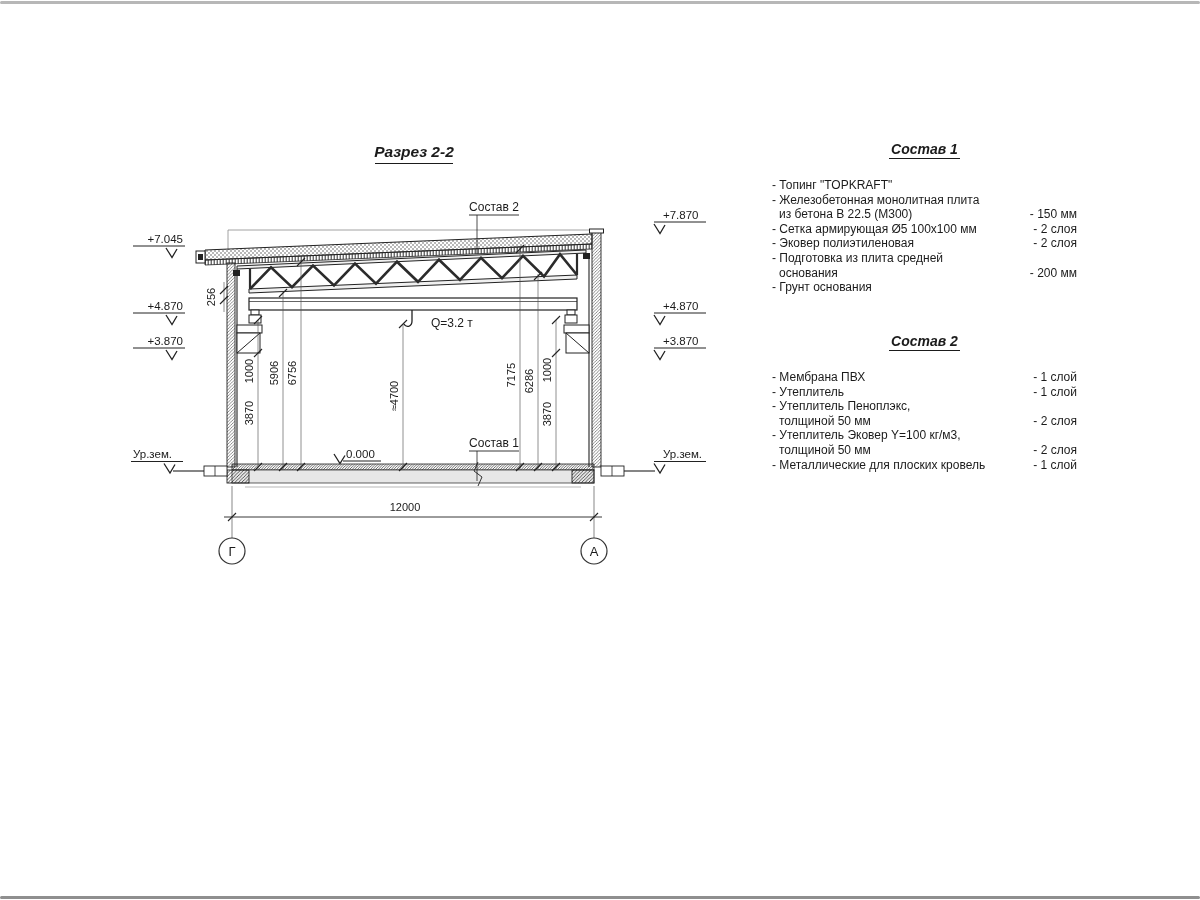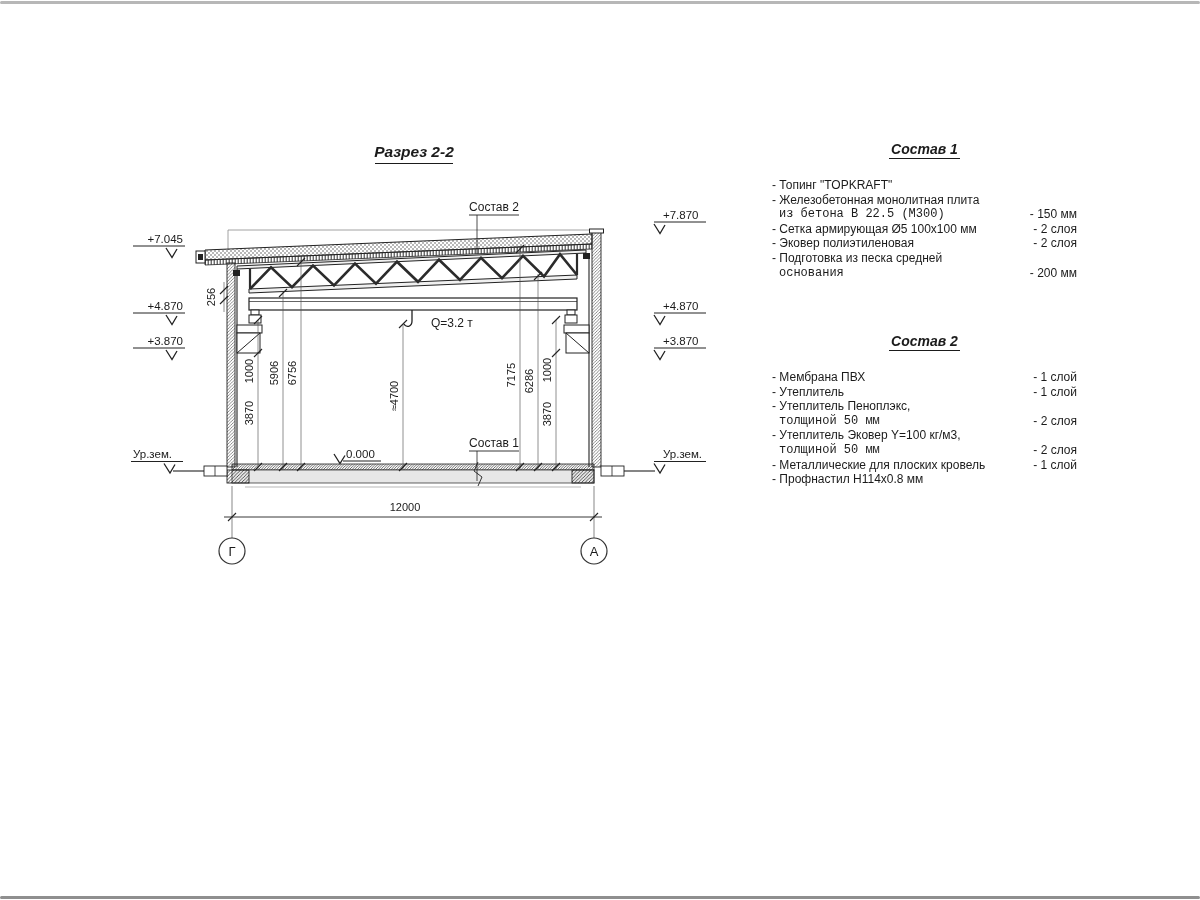--- a/index.html
+++ b/index.html
@@ -15,21 +15,21 @@
   .edge-bottom { position:absolute; left:0; top:896px; width:1200px; height:3px; background:#8f8f8f; border-radius:2px; }
 
   .drawing-svg { position:absolute; left:0; top:0; }
 
   .spec { position:absolute; width:305px; }
   .spec-title { text-align:center; font-size:14px; font-style:italic; font-weight:700; line-height:16px; }
   .spec-title span { border-bottom:1.2px solid #1b1b1b; padding:0 2px 1px 2px; }
   .spec-items { margin-top:21px; }
   .spec-row { display:flex; justify-content:space-between; align-items:flex-end; font-size:12px; line-height:14.6px; }
   .spec-lbl span { display:block; }
-  .spec-lbl .l2 { padding-left:7px;font-family:Liberation Mono, monospace; }
+  .spec-lbl .l2 { padding-left:7px; }
   .spec-lbl .l2:empty { display:none; }
   .spec-val { white-space:nowrap; padding-left:6px; }
   #spec1 { left:772px; top:141px; }
   #spec2 { left:772px; top:333px; }
 
   svg text { fill:#1b1b1b; }
   .dimtxt { font-size:11px; }
   .lvltxt { font-size:11.5px; }
   .lbltxt { font-size:12px; }
   .axtxt  { font-size:13px; }
@@ -279,24 +279,30 @@
       <div class="spec-val">- 2 слоя</div>
     </div>
     <div class="spec-row">
       <div class="spec-lbl">
           <span>- Эковер полиэтиленовая</span>
         </div>
       <div class="spec-val">- 2 слоя</div>
     </div>
     <div class="spec-row">
       <div class="spec-lbl">
-          <span>- Подготовка из песка средней</span>
+          <span>- Подготовка из плита средней</span>
           <span class="l2">основания</span>
         </div>
       <div class="spec-val">- 200 мм</div>
+    </div>
+    <div class="spec-row">
+      <div class="spec-lbl">
+          <span>- Грунт основания</span>
+        </div>
+      <div class="spec-val"></div>
     </div>
   </div>
 </div>
 
 <div class="spec" id="spec2">
   <div class="spec-title"><span>Состав 2</span></div>
   <div class="spec-items">
     <div class="spec-row">
       <div class="spec-lbl">
           <span>- Мембрана ПВХ</span>
@@ -322,20 +328,14 @@
           <span class="l2">толщиной 50 мм</span>
         </div>
       <div class="spec-val">- 2 слоя</div>
     </div>
     <div class="spec-row">
       <div class="spec-lbl">
           <span>- Металлические для плоских кровель</span>
         </div>
       <div class="spec-val">- 1 слой</div>
     </div>
-    <div class="spec-row">
-      <div class="spec-lbl">
-          <span>- Профнастил Н114х0.8 мм</span>
-        </div>
-      <div class="spec-val"></div>
-    </div>
   </div>
 </div>
 
 </body></html>

